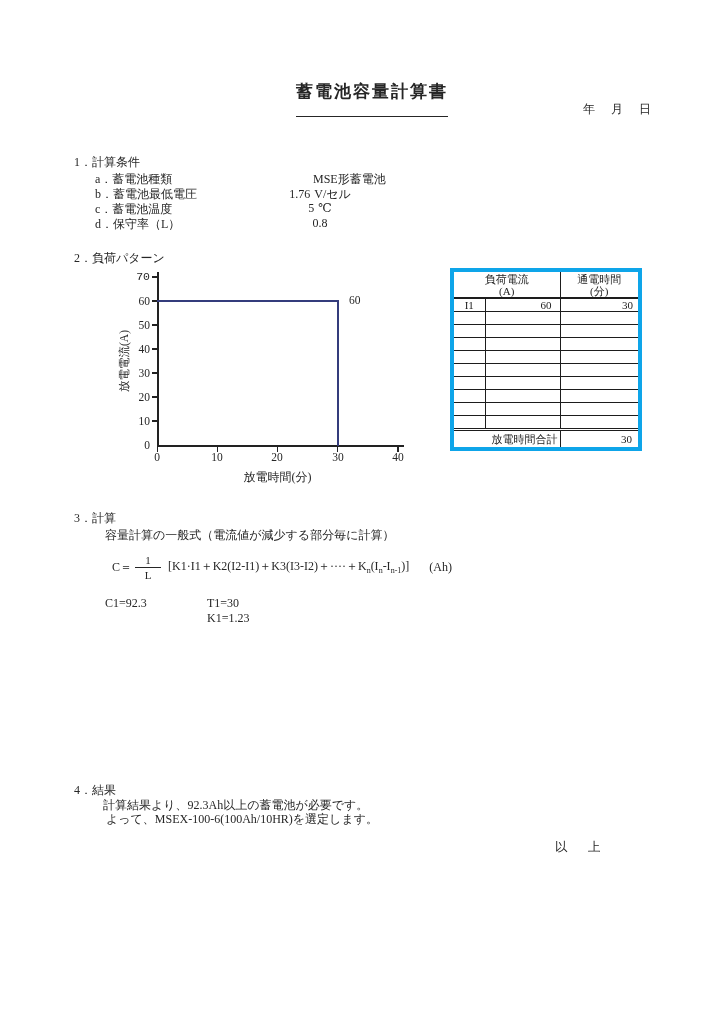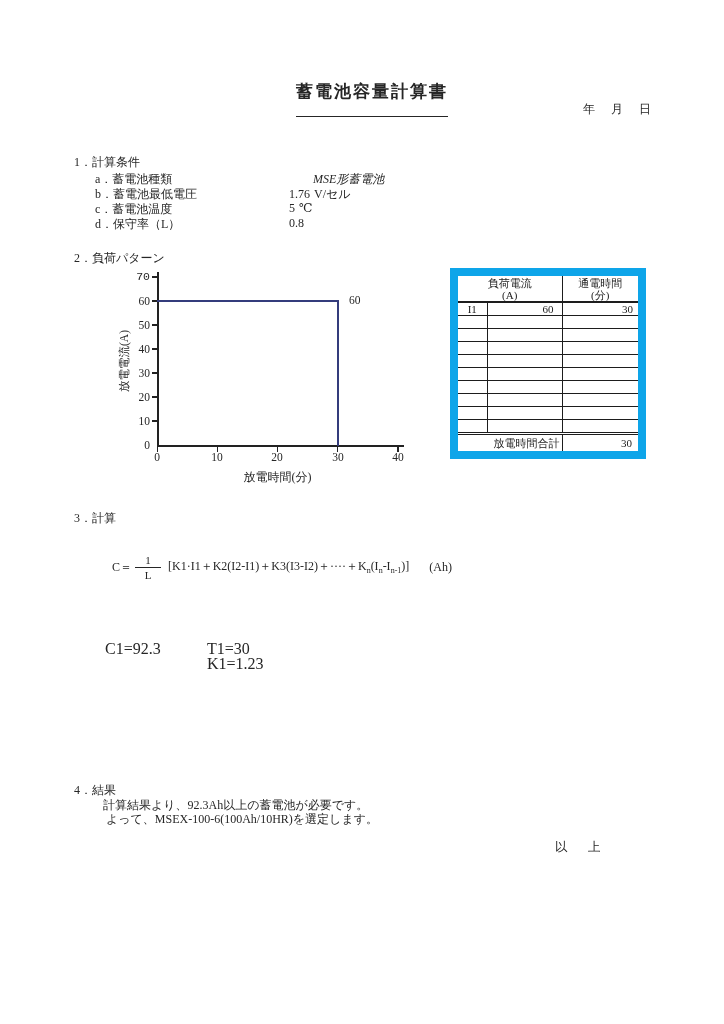--- a/index.html
+++ b/index.html
@@ -13,58 +13,58 @@
   .title-wrap{position:absolute;left:0;top:80px;width:744px;text-align:center;}
   .doc-title{display:inline-block;font-size:17px;font-weight:700;letter-spacing:2px;
     border-bottom:1.5px solid #262626;padding-bottom:13px;}
   .date-line{position:absolute;left:583px;top:101px;font-size:12px;letter-spacing:2px;}
   
   .h12{font-size:12px;line-height:13px;}
   
   .cond-rows{position:absolute;left:95px;top:171px;width:420px;}
   .cond-row{position:relative;height:15px;font-size:12px;}
   .cond-label{position:absolute;left:0;top:0;}
-  .cond-val-num{position:absolute;left:194px;top:0;width:104px;text-align:left;white-space:nowrap;}
-  .cond-val-text{position:absolute;left:218px;top:0;white-space:nowrap;font-style:italic;}
+  .cond-val-num{position:absolute;left:173px;top:0;width:104px;text-align:center;white-space:nowrap;}
+  .cond-val-text{position:absolute;left:218px;top:0;white-space:nowrap;}
   .cond-unit{margin-left:4px;}
   
   .chart-layer{position:absolute;inset:0;}
   .axis{background:#222;}
   .tick{background:#222;}
   .ytick-label{position:absolute;width:30px;height:14px;line-height:14px;text-align:right;font-size:11.5px;}
   .xtick-label{position:absolute;width:32px;height:14px;line-height:14px;text-align:center;font-size:11.5px;}
   .y-axis-title{position:absolute;left:54px;top:354px;width:140px;height:14px;line-height:14px;
     text-align:center;font-size:11.5px;transform:rotate(-90deg);}
   .x-axis-title{position:absolute;left:157px;top:469px;width:241px;text-align:center;font-size:12px;}
   .step-line{position:absolute;}
   .line-annotation{position:absolute;left:349px;top:294px;font-size:11.5px;}
   
   .load-table{position:absolute;left:450px;top:268px;width:188px;border-collapse:collapse;
-    table-layout:fixed;font-size:11px;color:#1d1d1d;border:8px solid #0ea5e9;}
+    table-layout:fixed;font-size:11px;color:#1d1d1d;border:4px solid #0ea5e9;}
   .load-table td,.load-table th{border:1px solid #1d1d1d;padding:0;font-weight:normal;
     overflow:hidden;white-space:nowrap;}
   .load-table th{height:25px;text-align:center;vertical-align:middle;border-bottom:2px solid #1d1d1d;}
   .load-table th span{display:block;line-height:12px;}
   .load-table td{height:12px;line-height:11px;}
   .cell-label{text-align:center;}
   .cell-current{text-align:right;padding-right:8px !important;}
   .cell-time{text-align:right;padding-right:5px !important;}
   .total-row td{border-top:3px double #1d1d1d;height:16px;line-height:14px;}
   .total-label{text-align:right;padding-right:2px !important;}
   .total-value{text-align:right;padding-right:6px !important;}
   
   .formula{position:absolute;left:112px;top:550px;height:34px;display:flex;align-items:center;
     font-size:12px;white-space:nowrap;}
   .frac{display:inline-flex;flex-direction:column;align-items:center;margin:0 7px 0 3px;min-width:26px;}
   .frac .num{font-size:11px;line-height:12px;padding:0 2px 1px 2px;}
   .frac .den{font-size:11px;line-height:12px;border-top:1.2px solid #262626;padding:1px 2px 0 2px;
     align-self:stretch;text-align:center;}
   .formula sub{font-size:8px;}
   .formula .unit{margin-left:20px;}
-  .calc-val{position:absolute;font-size:16px;margin-top:44px;}
+  .calc-val{position:absolute;font-size:12px;}
 </style>
 </head>
 <body>
 
 <div class="page">
 
   <div class="title-wrap">
     <span class="doc-title">蓄電池容量計算書</span>
   </div>
   <div class="date-line">年　月　日</div>
@@ -201,20 +201,21 @@
           <td class="cell-time"></td>
         </tr>
     <tr class="total-row">
       <td colspan="2" class="total-label">放電時間合計</td>
       <td class="total-value">30</td>
     </tr>
   </tbody>
     </table>
 
   <div class="abs h12" style="left:74px;top:512px;">3．計算</div>
+  <div class="abs h12" style="left:105px;top:529px;">容量計算の一般式（電流値が減少する部分毎に計算）</div>
 
   <div class="formula">
     <span>C＝</span>
     <span class="frac">
       <span class="num">1</span>
       <span class="den">L</span>
     </span>
     <span><span>[K1·I1＋K2(I2-I1)＋K3(I3-I2)＋····＋K</span><sub>n</sub><span>(I</span><sub>n</sub><span>-I</span><sub>n-1</sub><span>)]</span></span>
     <span class="unit">(Ah)</span>
   </div>

